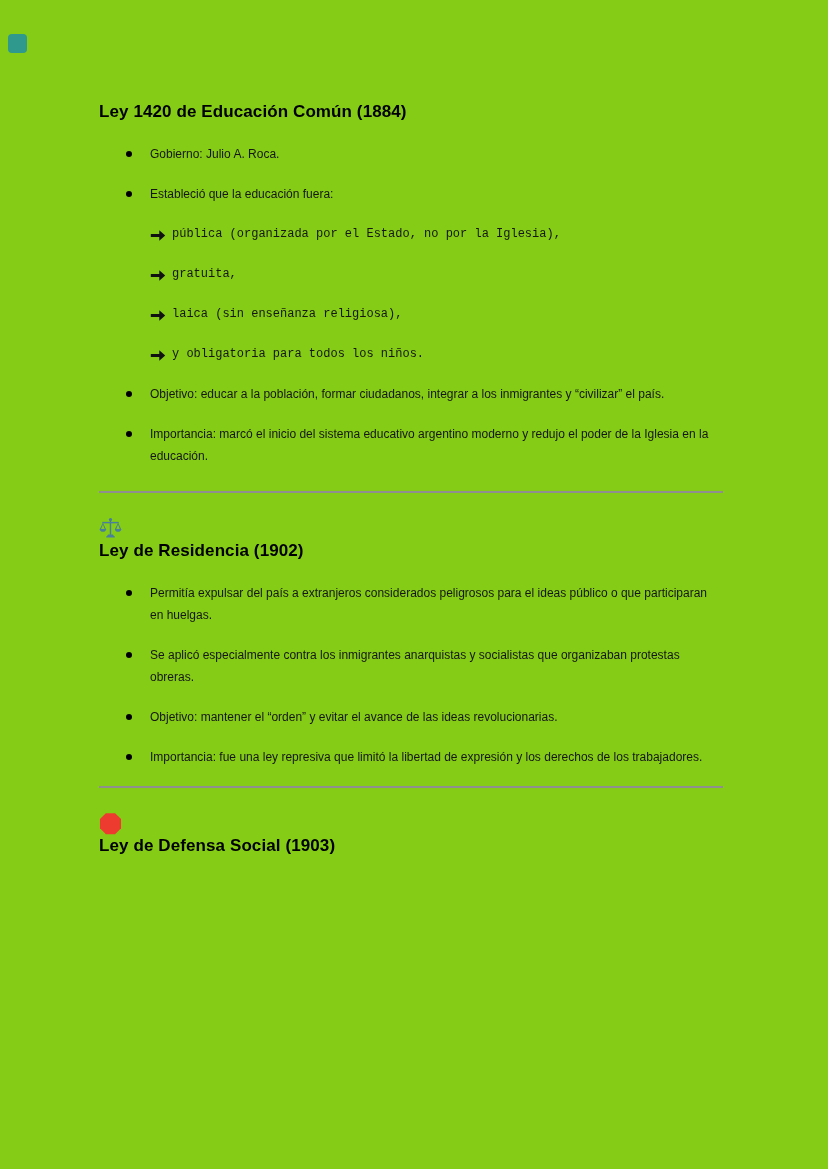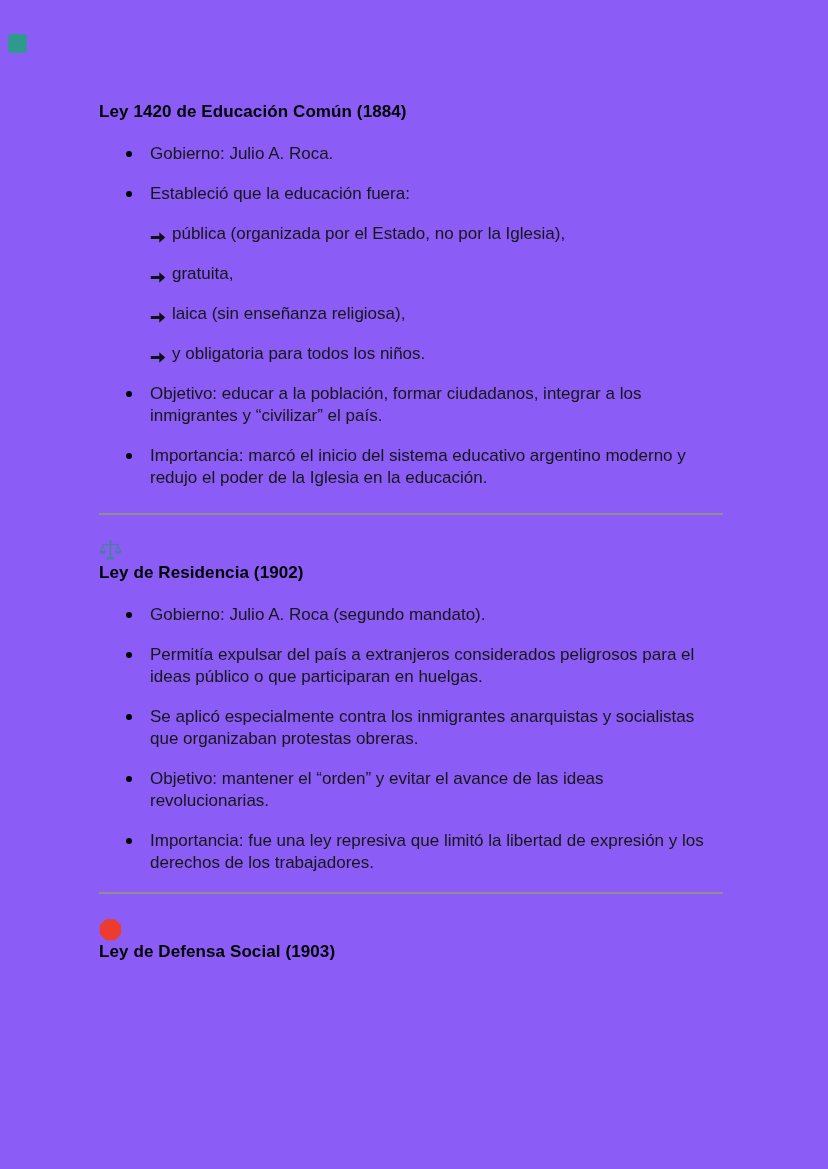--- a/index.html
+++ b/index.html
@@ -1,25 +1,25 @@
 <!DOCTYPE html>
 <html><head>
 <meta charset="utf-8">
 <style>
   html,body{margin:0;padding:0;background:#ffffff;}
   body{font-family:"Liberation Sans","DejaVu Sans",sans-serif;}
-  .page{position:relative;width:828px;height:1169px;background:#8b5cf6;overflow:hidden;color:#111111;}
+  .page{position:relative;width:828px;height:1169px;background:#84cc16;overflow:hidden;color:#111111;}
   .corner-marker{position:absolute;left:8px;top:34px;width:19px;height:19px;border-radius:4px;background:#2e998c;}
   .content{position:absolute;left:99px;top:101px;width:624px;}
   h2.sec-title{font-size:17px;line-height:22px;font-weight:700;margin:0 0 20px 0;color:#000000;letter-spacing:0.1px;}
   ul.items{list-style:none;margin:0;padding:0;}
-  li.item{position:relative;font-size:17px;line-height:22px;margin:0 0 18px 0;color:#161616;}
+  li.item{position:relative;font-size:12px;line-height:22px;margin:0 0 18px 0;color:#161616;}
   li.li-bullet{padding-left:51px;}
   li.li-bullet .dot{position:absolute;left:27px;top:8px;width:6px;height:6px;border-radius:50%;background:#000000;}
-  li.li-arrow{padding-left:73px;}
+  li.li-arrow{padding-left:73px;font-family:Liberation Mono, monospace;}
   li.li-arrow .arrow{position:absolute;left:51px;top:5px;width:16px;height:13px;}
   .divider{border:none;height:0;border-top:2px solid #8f8f8f;margin:0;}
   .divider.d1{margin-top:24px;}
   .divider.d2{margin-top:17px;}
   .sec-icon{display:block;line-height:0;}
   .sec-icon.scales{margin-top:24px;height:23px;}
   .sec-icon.stop{margin-top:24px;height:23px;}
   .after-icon{margin-top:27px;}
   .after-icon-2{margin-top:32px;}
 </style>
@@ -98,24 +98,20 @@
           <path d="M16.4 12.5 a3.55 3.55 0 0 0 7 0 Z"></path>
           <path d="M9.4 18.3 h5.2 l0.9 1.5 h-7 Z"></path>
           <rect x="7.6" y="19.8" width="8.8" height="1.7" rx="0.5"></rect>
         </g>
       </svg>
     </span>
     <h2 class="sec-title after-icon">Ley de Residencia (1902)</h2>
     <ul class="items">
       <li class="item li-bullet">
         <span class="dot"></span>
-        <span>Gobierno: Julio A. Roca (segundo mandato).</span>
-      </li>
-      <li class="item li-bullet">
-        <span class="dot"></span>
         <span>Permitía expulsar del país a extranjeros considerados peligrosos para el ideas público o que participaran en huelgas.</span>
       </li>
       <li class="item li-bullet">
         <span class="dot"></span>
         <span>Se aplicó especialmente contra los inmigrantes anarquistas y socialistas que organizaban protestas obreras.</span>
       </li>
       <li class="item li-bullet">
         <span class="dot"></span>
         <span>Objetivo: mantener el “orden” y evitar el avance de las ideas revolucionarias.</span>
       </li>

